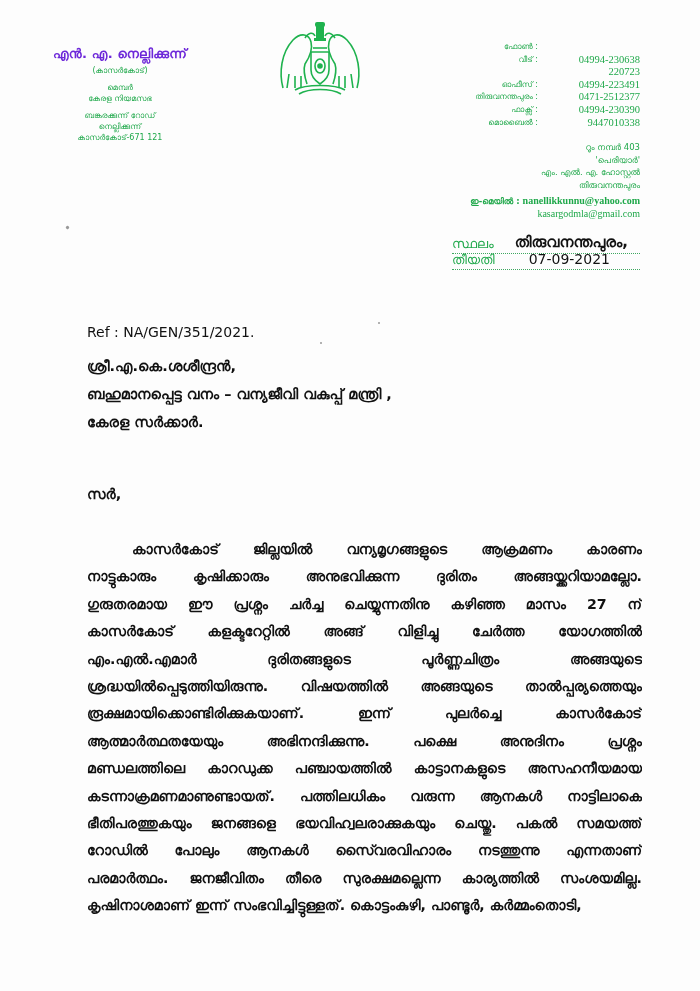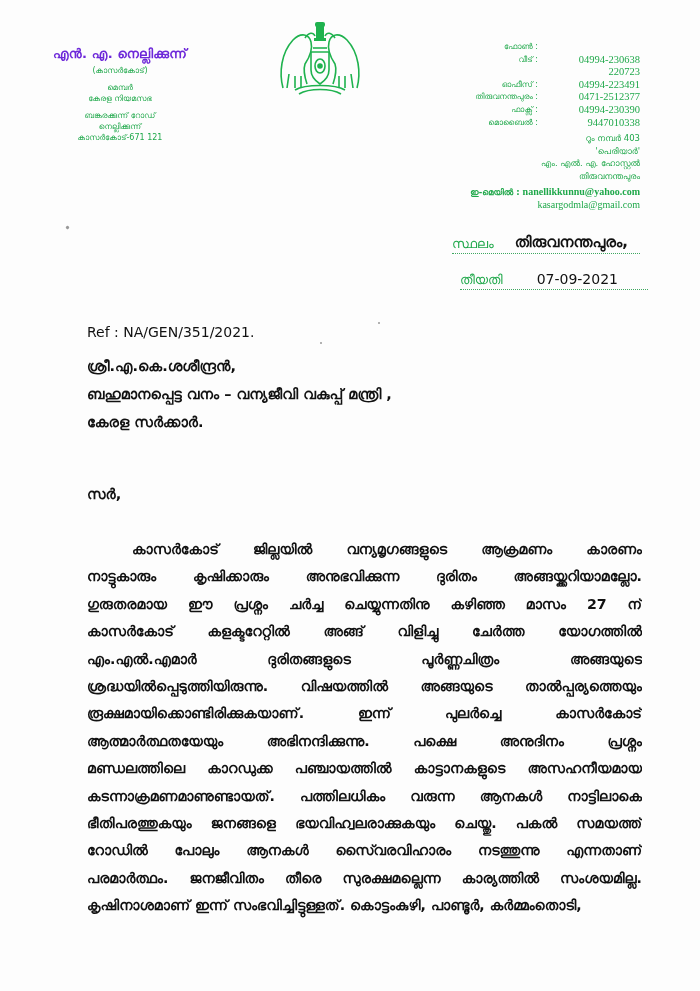--- a/index.html
+++ b/index.html
@@ -104,37 +104,37 @@
   </div>
   <div class="contact-row">
     <span class="lbl">ഫാക്സ് :</span>
     <span class="val">04994-230390</span>
   </div>
   <div class="contact-row">
     <span class="lbl">മൊബൈൽ :</span>
     <span class="val">9447010338</span>
   </div>
 
-  <div class="addr-line" style="margin-top:3px;">റൂം നമ്പർ 403</div>
+  <div class="addr-line" style="margin-top:12px;">റൂം നമ്പർ 403</div>
   <div class="addr-line">'പെരിയാർ'</div>
   <div class="addr-line">എം. എൽ. എ. ഹോസ്റ്റൽ</div>
   <div class="addr-line">തിരുവനന്തപുരം</div>
 
   <div class="email-row">
     <span>ഇ-മെയിൽ :</span>&nbsp;
     <span class="val">nanellikkunnu@yahoo.com</span>
   </div>
   <div class="addr-line serif">kasargodmla@gmail.com</div>
 </div>
 
 <div class="field-row" style="top:232px;">
   <span class="flbl">സ്ഥലം</span>
   <span class="fval">തിരുവനന്തപുരം,</span>
 </div>
-<div class="field-row" style="top:268px;margin-left:8px;">
+<div class="field-row" style="top:248px;">
   <span class="flbl">തീയതി</span>
   <span class="fval date">07-09-2021</span>
 </div>
 
 <div class="ref">Ref : NA/GEN/351/2021.</div>
 
 <div class="recipient">
   <div>ശ്രീ.എ.കെ.ശശീന്ദ്രൻ,</div>
   <div>ബഹുമാനപ്പെട്ട വനം – വന്യജീവി വകുപ്പ് മന്ത്രി ,</div>
   <div>കേരള സർക്കാർ.</div>

